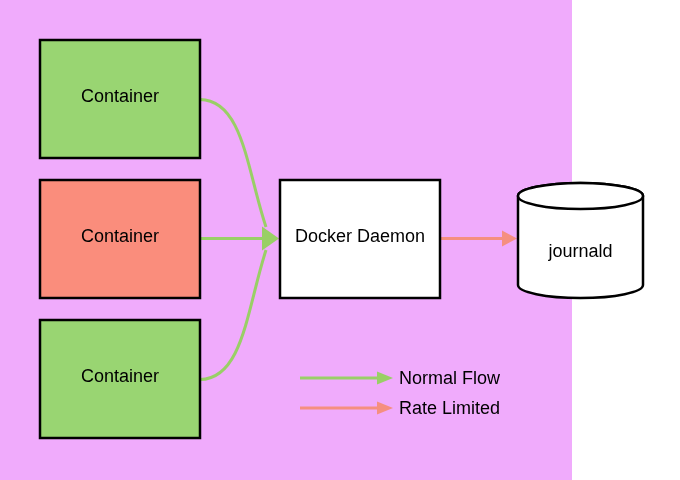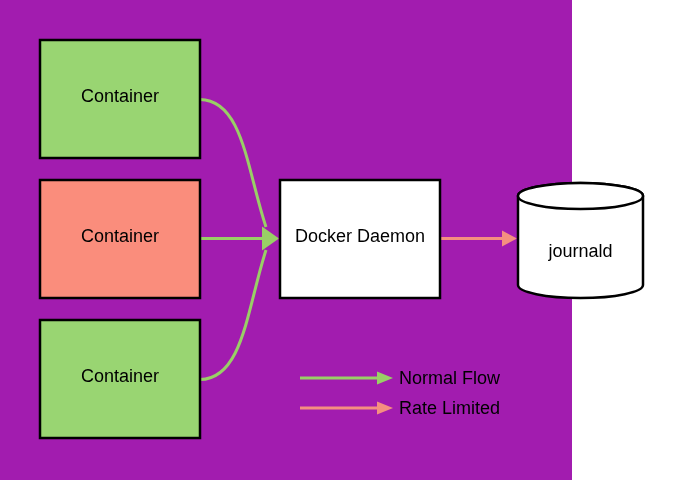--- a/index.html
+++ b/index.html
@@ -7,21 +7,21 @@
     padding: 0;
     background: #ffffff;
     width: 680px;
     height: 480px;
     overflow: hidden;
   }
   .canvas-wrap {
     width: 572px;
     height: 480px;
     position: relative;
-    background: #a21caf;
+    background: #f0abfc;
   }
   svg {
     display: block;
   }
   text {
     font-family: "Liberation Sans", sans-serif;
     font-size: 18px;
   }
   .node-label { text-anchor: middle; dominant-baseline: central; }
   .legend-label { text-anchor: start; dominant-baseline: central; }

